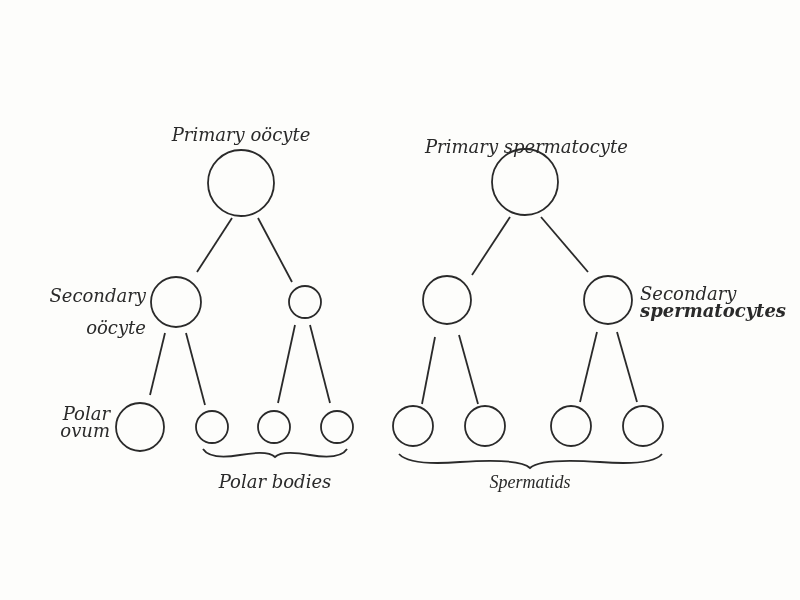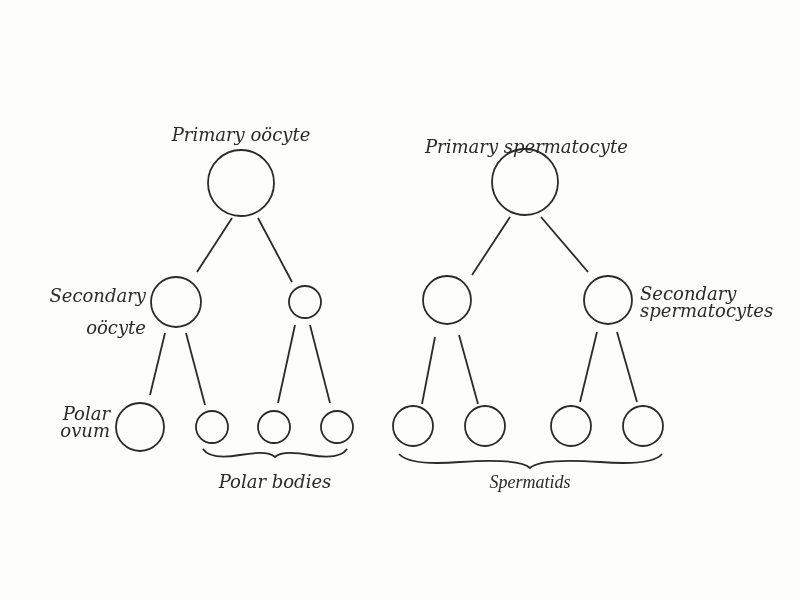--- a/index.html
+++ b/index.html
@@ -49,14 +49,14 @@
 
 <div class="lbl c" style="left:161px;top:126px;width:160px;">Primary oöcyte</div>
 <div class="lbl r" style="left:40px;top:287px;width:106px;">Secondary</div>
 <div class="lbl r" style="left:40px;top:304px;width:106px;margin-top:15px;">oöcyte</div>
 <div class="lbl r" style="left:30px;top:405px;width:80px;">Polar</div>
 <div class="lbl r" style="left:30px;top:422px;width:80px;">ovum</div>
 <div class="lbl c" style="left:205px;top:473px;width:140px;text-align:center;">Polar bodies</div>
 
 <div class="lbl c" style="left:425px;top:126px;width:200px;margin-top:12px;">Primary spermatocyte</div>
 <div class="lbl" style="left:640px;top:285px;">Secondary</div>
-<div class="lbl" style="left:640px;top:302px;">spermatocytes</div>
+<div class="lbl" style="left:640px;top:302px;font-weight:bold;">spermatocytes</div>
 <div class="lbl c" style="left:460px;top:474px;width:140px;font-family:Liberation Serif, serif;">Spermatids</div>
 
 </body></html>

